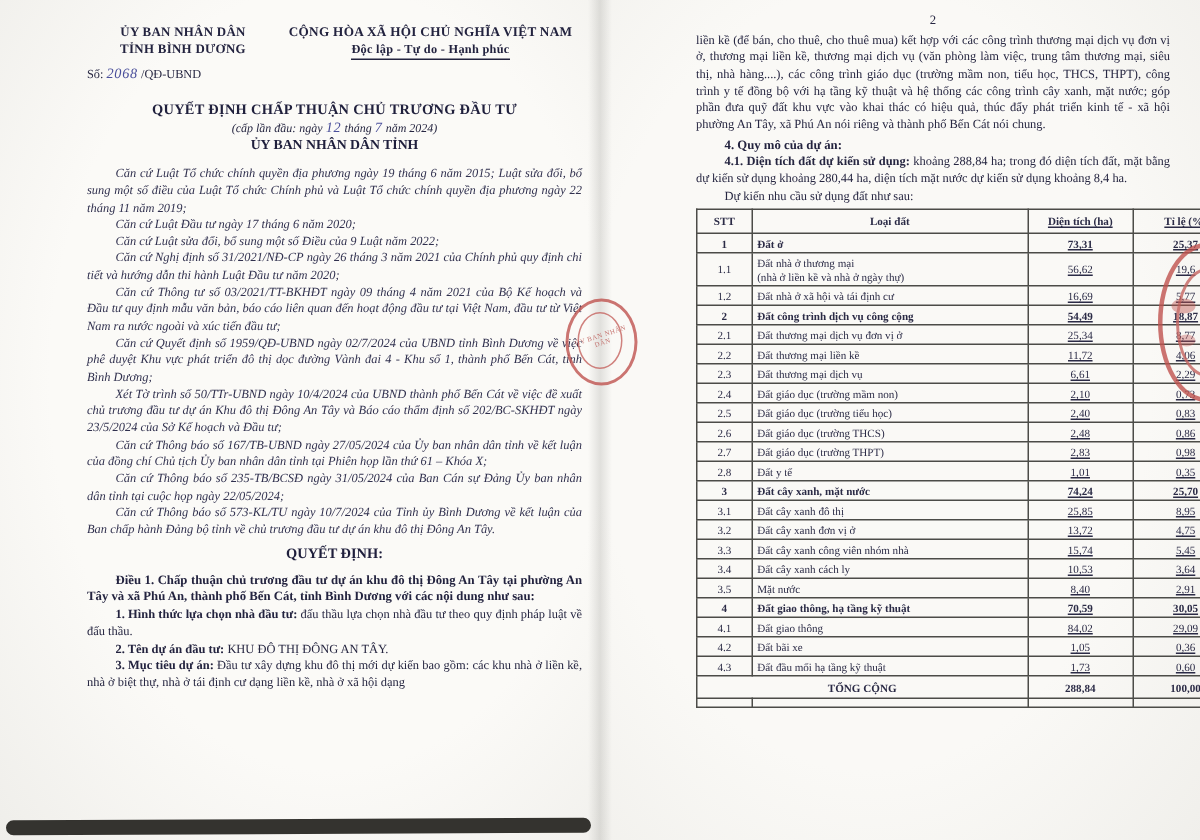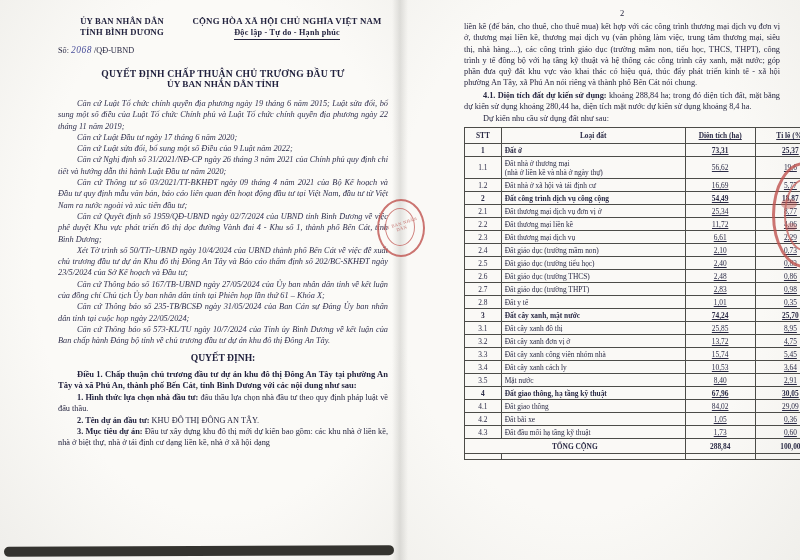--- a/index.html
+++ b/index.html
@@ -89,20 +89,27 @@
             <span>/QĐ-UBND</span>
           </div>
         </div>
         <div class="hdr-national">
           <div class="b" style="font-size:8.8px;">CỘNG HÒA XÃ HỘI CHỦ NGHĨA VIỆT NAM</div>
           <div class="b"><span class="u">Độc lập - Tự do - Hạnh phúc</span></div>
         </div>
       </div>
 
       <div class="title">QUYẾT ĐỊNH CHẤP THUẬN CHỦ TRƯƠNG ĐẦU TƯ</div>
+      <div class="subtitle">
+        <span>(cấp lần đầu: ngày</span>
+        <span class="hand">12</span>
+        <span>tháng</span>
+        <span class="hand">7</span>
+        <span>năm 2024)</span>
+      </div>
       <div class="authority">ỦY BAN NHÂN DÂN TỈNH</div>
 
       <div class="recitals">
           <p>Căn cứ Luật Tổ chức chính quyền địa phương ngày 19 tháng 6 năm 2015; Luật sửa đổi, bổ sung một số điều của Luật Tổ chức Chính phủ và Luật Tổ chức chính quyền địa phương ngày 22 tháng 11 năm 2019;</p>
           <p>Căn cứ Luật Đầu tư ngày 17 tháng 6 năm 2020;</p>
           <p>Căn cứ Luật sửa đổi, bổ sung một số Điều của 9 Luật năm 2022;</p>
           <p>Căn cứ Nghị định số 31/2021/NĐ-CP ngày 26 tháng 3 năm 2021 của Chính phủ quy định chi tiết và hướng dẫn thi hành Luật Đầu tư năm 2020;</p>
           <p>Căn cứ Thông tư số 03/2021/TT-BKHĐT ngày 09 tháng 4 năm 2021 của Bộ Kế hoạch và Đầu tư quy định mẫu văn bản, báo cáo liên quan đến hoạt động đầu tư tại Việt Nam, đầu tư từ Việt Nam ra nước ngoài và xúc tiến đầu tư;</p>
           <p>Căn cứ Quyết định số 1959/QĐ-UBND ngày 02/7/2024 của UBND tỉnh Bình Dương về việc phê duyệt Khu vực phát triển đô thị dọc đường Vành đai 4 - Khu số 1, thành phố Bến Cát, tỉnh Bình Dương;</p>
           <p>Xét Tờ trình số 50/TTr-UBND ngày 10/4/2024 của UBND thành phố Bến Cát về việc đề xuất chủ trương đầu tư dự án Khu đô thị Đông An Tây và Báo cáo thẩm định số 202/BC-SKHĐT ngày 23/5/2024 của Sở Kế hoạch và Đầu tư;</p>
@@ -118,20 +125,21 @@
           <p><b>2. Tên dự án đầu tư:</b><span> KHU ĐÔ THỊ ĐÔNG AN TÂY.</span></p>
           <p><b>3. Mục tiêu dự án:</b><span> Đầu tư xây dựng khu đô thị mới dự kiến bao gồm: các khu nhà ở liền kề, nhà ở biệt thự, nhà ở tái định cư dạng liền kề, nhà ở xã hội dạng</span></p>
         </div>
     </div>
   </div>
 
   <div class="page page-right">
     <div class="rp-content">
       <div class="pnum">2</div>
       <p class="cont">liền kề (để bán, cho thuê, cho thuê mua) kết hợp với các công trình thương mại dịch vụ đơn vị ở, thương mại liền kề, thương mại dịch vụ (văn phòng làm việc, trung tâm thương mại, siêu thị, nhà hàng....), các công trình giáo dục (trường mầm non, tiểu học, THCS, THPT), công trình y tế đồng bộ với hạ tầng kỹ thuật và hệ thống các công trình cây xanh, mặt nước; góp phần đưa quỹ đất khu vực vào khai thác có hiệu quả, thúc đẩy  phát triển kinh tế - xã hội phường An Tây, xã Phú An nói riêng và thành phố Bến Cát nói chung.</p>
+      <p class="sec4">4. Quy mô của dự án:</p>
       <p class="p41"><b>4.1. Diện tích đất dự kiến sử dụng:</b> <span>khoảng 288,84 ha; trong đó diện tích đất, mặt bằng dự kiến sử dụng khoảng 280,44 ha, diện tích mặt nước dự kiến sử dụng khoảng 8,4 ha.</span></p>
       <p class="intro">Dự kiến nhu cầu sử dụng đất như sau:</p>
 
       <table class="land">
         <thead>
           <tr>
             <th class="c-stt">STT</th>
             <th class="c-name">Loại đất</th>
             <th class="c-num">Diện tích (ha)</th>
             <th class="c-num">Tỉ lệ (%)</th>
@@ -242,21 +250,21 @@
             </tr>
             <tr>
               <td class="c-stt">3.5</td>
               <td class="c-name">Mặt nước</td>
               <td class="c-num">8,40</td>
               <td class="c-num">2,91</td>
             </tr>
             <tr class="bold-row">
               <td class="c-stt">4</td>
               <td class="c-name">Đất giao thông, hạ tầng kỹ thuật</td>
-              <td class="c-num">67,96</td>
+              <td class="c-num">70,59</td>
               <td class="c-num">30,05</td>
             </tr>
             <tr>
               <td class="c-stt">4.1</td>
               <td class="c-name">Đất giao thông</td>
               <td class="c-num">84,02</td>
               <td class="c-num">29,09</td>
             </tr>
             <tr>
               <td class="c-stt">4.2</td>

